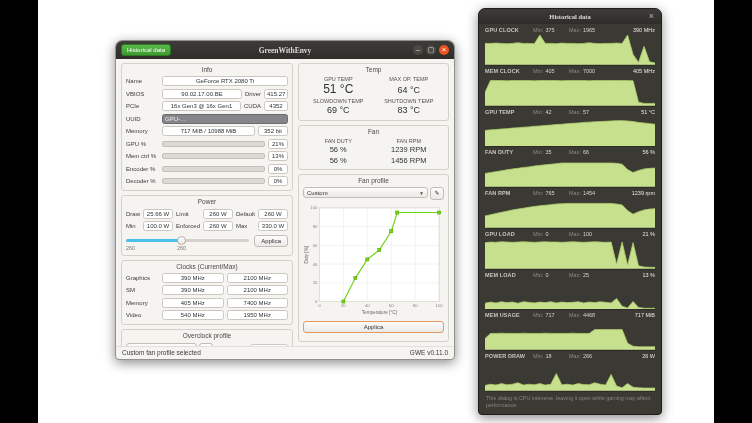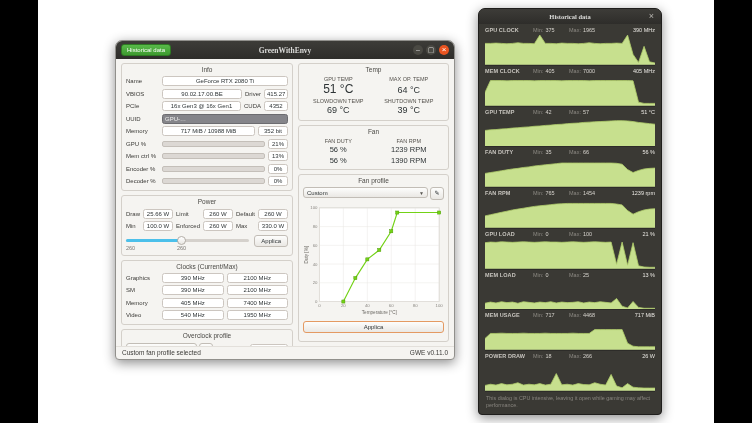--- a/index.html
+++ b/index.html
@@ -234,33 +234,33 @@
         <div class="frame">
           <div class="frame-label">Temp</div>
           <div class="tgrid">
             <span class="tlabel">GPU TEMP</span>
             <span class="tlabel">MAX OP. TEMP</span>
             <span class="tbig">51 °C</span>
             <span class="tmed">64 °C</span>
             <span class="tlabel">SLOWDOWN TEMP</span>
             <span class="tlabel">SHUTDOWN TEMP</span>
             <span class="tmed">69 °C</span>
-            <span class="tmed">39 °C</span>
+            <span class="tmed">83 °C</span>
           </div>
         </div>
 
         <div class="frame">
           <div class="frame-label">Fan</div>
           <div class="tgrid">
             <span class="tlabel">FAN DUTY</span>
             <span class="tlabel">FAN RPM</span>
             <span class="fanval">56 %</span>
             <span class="fanval">1239 RPM</span>
             <span class="fanval">56 %</span>
-            <span class="fanval">1390 RPM</span>
+            <span class="fanval">1456 RPM</span>
           </div>
         </div>
 
         <div class="frame" style="flex:1">
           <div class="frame-label">Fan profile</div>
           <div class="combo-wrap">
             <div class="combo">
               <span class="ctext">Custom</span>
               <span class="arrow">▼</span>
             </div>

